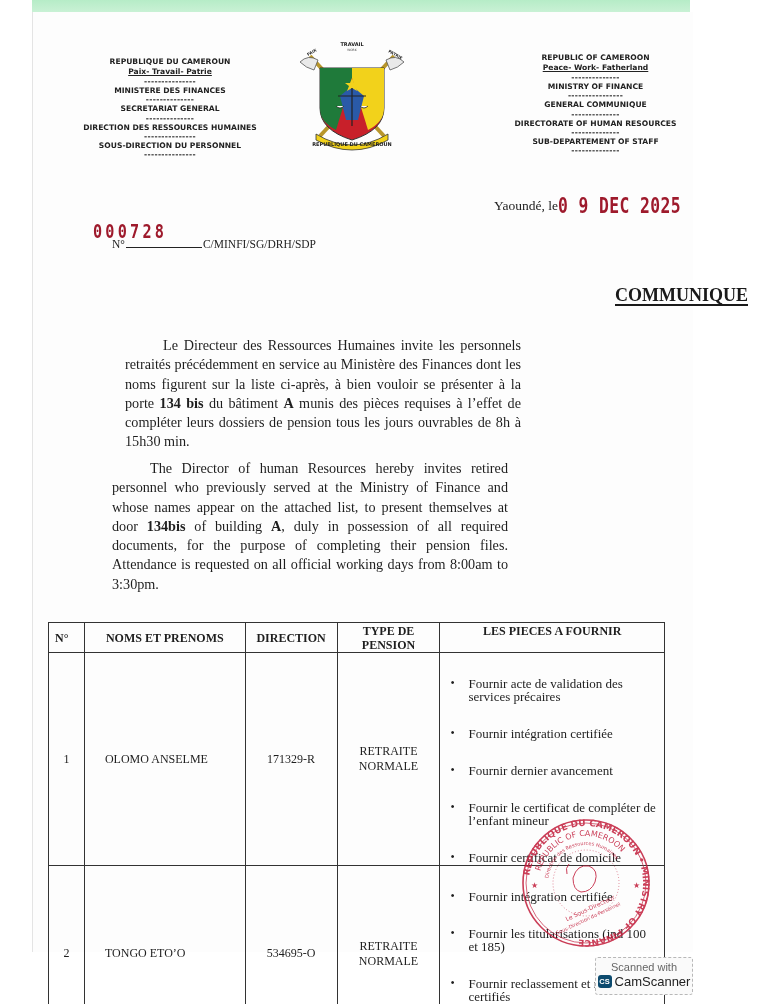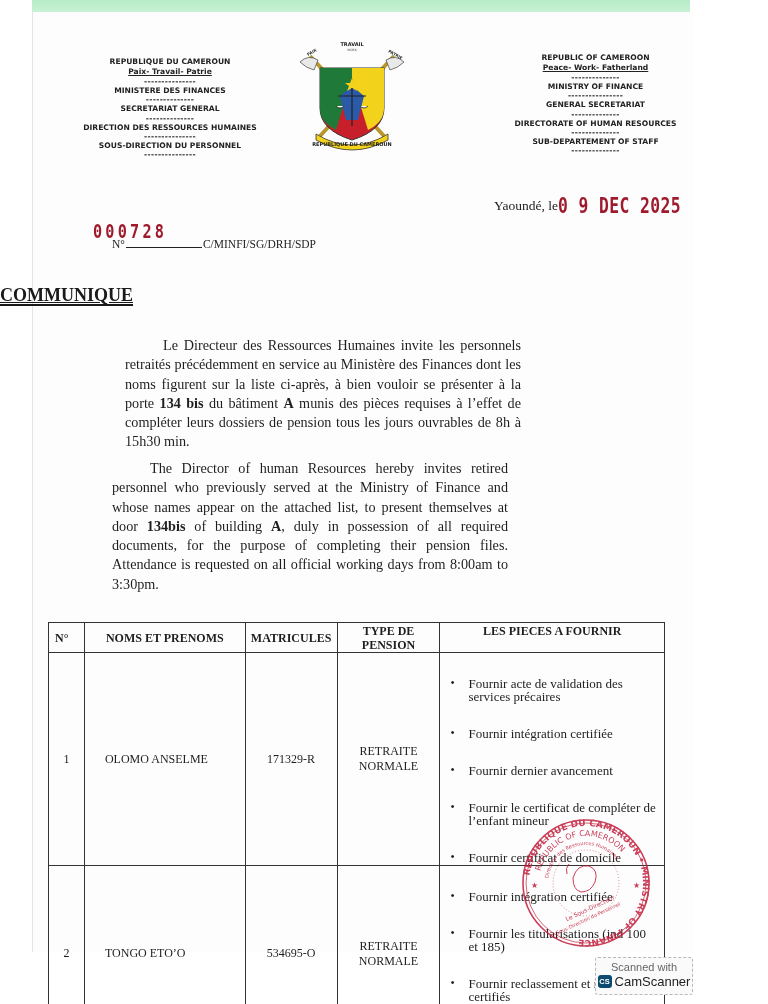--- a/index.html
+++ b/index.html
@@ -24,22 +24,22 @@
   .date-line { position: absolute; left: 494px; top: 198px; font-size: 13.5px; color: #222; }
   .date-line .le { font-size: 13.5px; }
   .date-stamp { position: absolute; left: 558px; top: 194px; font-family: "DejaVu Sans Mono", monospace;
     font-size: 21px; color: #9e1a2c; letter-spacing: 0.5px; transform: scaleX(0.78); transform-origin: left; font-weight: bold; }
 
   .num-stamp { position: absolute; left: 93px; top: 220px; font-family: "DejaVu Sans Mono", monospace;
     font-size: 19px; color: #9e1a2c; letter-spacing: 4px; font-weight: bold; transform: scaleX(0.8); transform-origin: left; }
   .ref-line { position: absolute; left: 112px; top: 238px; font-size: 11.5px; color: #222; }
   .ref-line .blank { display: inline-block; width: 76px; border-bottom: 1px solid #222; margin: 0 1px; height: 10px; }
 
-  .title { position: absolute; left: 0; width: 748px; top: 285px; text-align: left;
-    font-size: 18px; font-weight: bold; color: #1a1a1a; text-decoration: underline; }
+  .title { position: absolute; left: 0; width: 748px; top: 285px; text-align: right;
+    font-size: 18px; font-weight: bold; color: #1a1a1a; }
   .title span { text-decoration: underline; text-decoration-thickness: 2px; text-underline-offset: 3px; }
 
   .para { position: absolute; left: 112px; width: 396px; font-size: 14.2px; line-height: 19.3px;
     text-align: justify; color: #1e1e1e; }
   .para .indent { display: inline-block; width: 38px; }
   .para-fr { top: 336px; margin-left: 13px; }
   .para-en { top: 459px; }
 
   table.pieces { position: absolute; left: 48px; top: 622px; width: 617px; border-collapse: collapse;
     font-size: 12px; color: #1e1e1e; }
@@ -114,21 +114,21 @@
   <path d="M24,96 Q60,118 96,96 L96,102 Q60,122 24,102 Z" fill="#f2d21b" stroke="#333" stroke-width="0.8"></path>
   <text x="60" y="108" font-size="5" font-weight="bold" text-anchor="middle" fill="#222" font-family="DejaVu Sans, sans-serif">REPUBLIQUE DU CAMEROUN</text>
 </svg>
 
 <div class="hdr-col hdr-right">
   <div>REPUBLIC OF CAMEROON</div>
   <div class="motto">Peace- Work- Fatherland</div>
   <div class="dash">--------------</div>
   <div>MINISTRY OF FINANCE</div>
   <div class="dash">----------------</div>
-  <div>GENERAL SECRETARIAT</div>
+  <div>GENERAL COMMUNIQUE</div>
   <div class="dash">--------------</div>
   <div>DIRECTORATE OF HUMAN RESOURCES</div>
   <div class="dash">--------------</div>
   <div>SUB-DEPARTEMENT OF STAFF</div>
   <div class="dash">--------------</div>
 </div>
 
 <div class="date-line">
   <span>Yaoundé,</span>
   <span class="le">le</span>
@@ -146,21 +146,21 @@
 
 <p class="para para-fr"><span class="indent"></span><span>Le Directeur des Ressources Humaines invite les personnels retraités précédemment en service au Ministère des Finances dont les noms figurent sur la liste ci-après, à bien vouloir se présenter à la porte </span><b>134 bis</b><span> du bâtiment </span><b>A</b><span> munis des pièces requises à l’effet de compléter leurs dossiers de pension tous les jours ouvrables de 8h à 15h30 min.</span></p>
 
 <p class="para para-en"><span class="indent"></span><span>The Director of human Resources hereby invites retired personnel who previously served at the Ministry of Finance and whose names appear on the attached list, to present themselves at door </span><b>134bis</b><span> of building </span><b>A</b><span>, duly in possession of all required documents, for the purpose of completing their pension files. Attendance is requested on all official working days from 8:00am to 3:30pm.</span></p>
 
 <table class="pieces">
   <thead>
     <tr>
       <th class="no">N°</th>
       <th>NOMS ET PRENOMS</th>
-      <th>MATRICULES</th>
+      <th>DIRECTION</th>
       <th>TYPE DE PENSION</th>
       <th class="docs">LES PIECES A FOURNIR</th>
     </tr>
   </thead>
   <tbody>
     <tr class="r1">
       <td class="c-no">1</td>
       <td class="c-name">OLOMO ANSELME</td>
       <td class="c-mat">171329-R</td>
       <td class="c-type">

